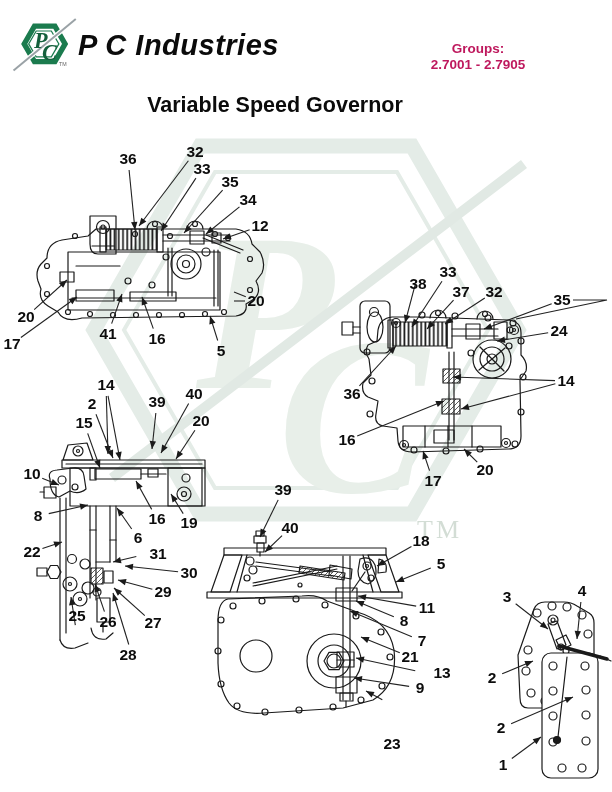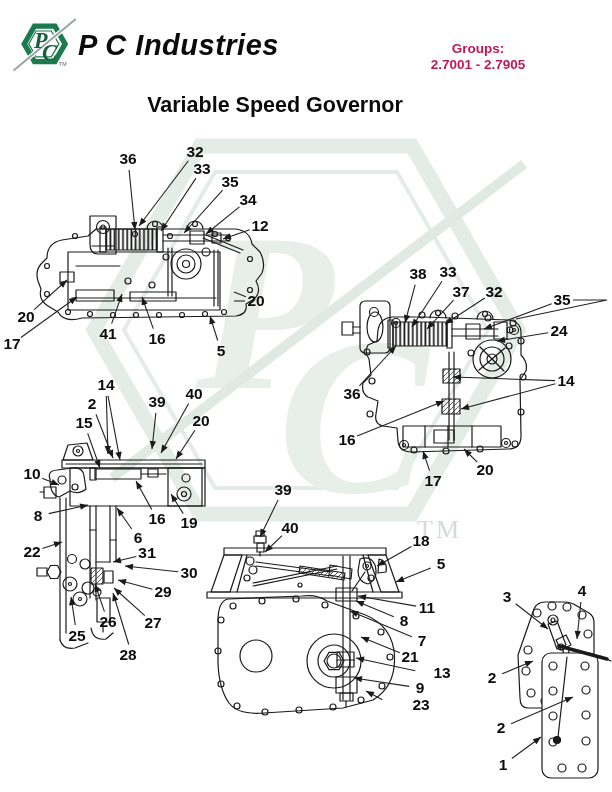--- a/index.html
+++ b/index.html
@@ -463,21 +463,21 @@
       <div class="callout" style="left: 202px; top: 169px;">33</div>
       <div class="callout" style="left: 230px; top: 182px;">35</div>
       <div class="callout" style="left: 248px; top: 200px;">34</div>
       <div class="callout" style="left: 260px; top: 226px;">12</div>
       <div class="callout" style="left: 256px; top: 301px;">20</div>
       <div class="callout" style="left: 26px; top: 317px;">20</div>
       <div class="callout" style="left: 12px; top: 344px;">17</div>
       <div class="callout" style="left: 108px; top: 334px; text-align: center;">41</div>
       <div class="callout" style="left: 157px; top: 339px;">16</div>
       <div class="callout" style="left: 221px; top: 351px;">5</div>
-      <div class="callout" style="left: 418px; top: 274px;">38</div>
+      <div class="callout" style="left: 418px; top: 284px;">38</div>
       <div class="callout" style="left: 448px; top: 272px;">33</div>
       <div class="callout" style="left: 461px; top: 292px;">37</div>
       <div class="callout" style="left: 494px; top: 292px;">32</div>
       <div class="callout" style="left: 562px; top: 300px;">35</div>
       <div class="callout" style="left: 559px; top: 331px;">24</div>
       <div class="callout" style="left: 566px; top: 381px;">14</div>
       <div class="callout" style="left: 352px; top: 394px;">36</div>
       <div class="callout" style="left: 347px; top: 440px;">16</div>
       <div class="callout" style="left: 433px; top: 481px;">17</div>
       <div class="callout" style="left: 485px; top: 470px;">20</div>
@@ -486,38 +486,38 @@
       <div class="callout" style="left: 84px; top: 423px; text-align: right;">15</div>
       <div class="callout" style="left: 157px; top: 402px;">39</div>
       <div class="callout" style="left: 194px; top: 394px;">40</div>
       <div class="callout" style="left: 201px; top: 421px;">20</div>
       <div class="callout" style="left: 32px; top: 474px;">10</div>
       <div class="callout" style="left: 38px; top: 516px;">8</div>
       <div class="callout" style="left: 32px; top: 552px;">22</div>
       <div class="callout" style="left: 157px; top: 519px;">16</div>
       <div class="callout" style="left: 189px; top: 523px;">19</div>
       <div class="callout" style="left: 138px; top: 538px;">6</div>
-      <div class="callout" style="left: 147px; top: 554px; font-family: Liberation Mono, monospace;">31</div>
+      <div class="callout" style="left: 158px; top: 554px;">31</div>
       <div class="callout" style="left: 189px; top: 573px;">30</div>
       <div class="callout" style="left: 163px; top: 592px;">29</div>
       <div class="callout" style="left: 153px; top: 623px;">27</div>
       <div class="callout" style="left: 108px; top: 622px;">26</div>
-      <div class="callout" style="left: 77px; top: 636px;">25</div>
+      <div class="callout" style="left: 77px; top: 616px;">25</div>
       <div class="callout" style="left: 128px; top: 655px;">28</div>
       <div class="callout" style="left: 283px; top: 490px;">39</div>
       <div class="callout" style="left: 290px; top: 528px;">40</div>
       <div class="callout" style="left: 421px; top: 541px;">18</div>
       <div class="callout" style="left: 441px; top: 564px;">5</div>
       <div class="callout" style="left: 427px; top: 608px;">11</div>
       <div class="callout" style="left: 404px; top: 621px;">8</div>
       <div class="callout" style="left: 422px; top: 641px;">7</div>
       <div class="callout" style="left: 410px; top: 657px;">21</div>
       <div class="callout" style="left: 442px; top: 673px;">13</div>
       <div class="callout" style="left: 420px; top: 688px;">9</div>
-      <div class="callout" style="left: 392px; top: 705px; margin-left: 29px;">23</div>
+      <div class="callout" style="left: 392px; top: 744px;">23</div>
       <div class="callout" style="left: 507px; top: 597px;">3</div>
       <div class="callout" style="left: 582px; top: 591px;">4</div>
       <div class="callout" style="left: 492px; top: 678px;">2</div>
       <div class="callout" style="left: 501px; top: 728px;">2</div>
       <div class="callout" style="left: 503px; top: 765px;">1</div>
     </div>
 
 </div>
 
 </body></html>

